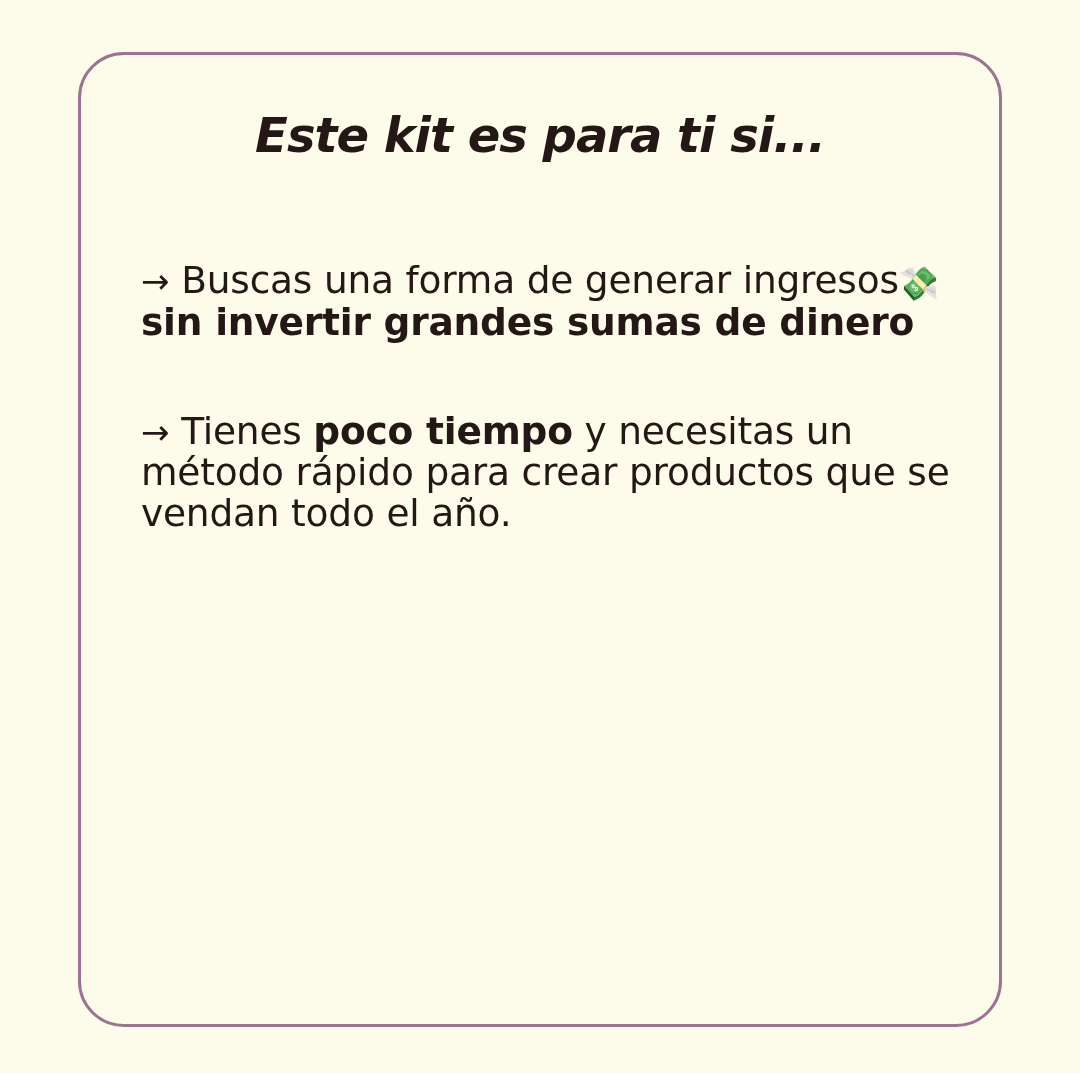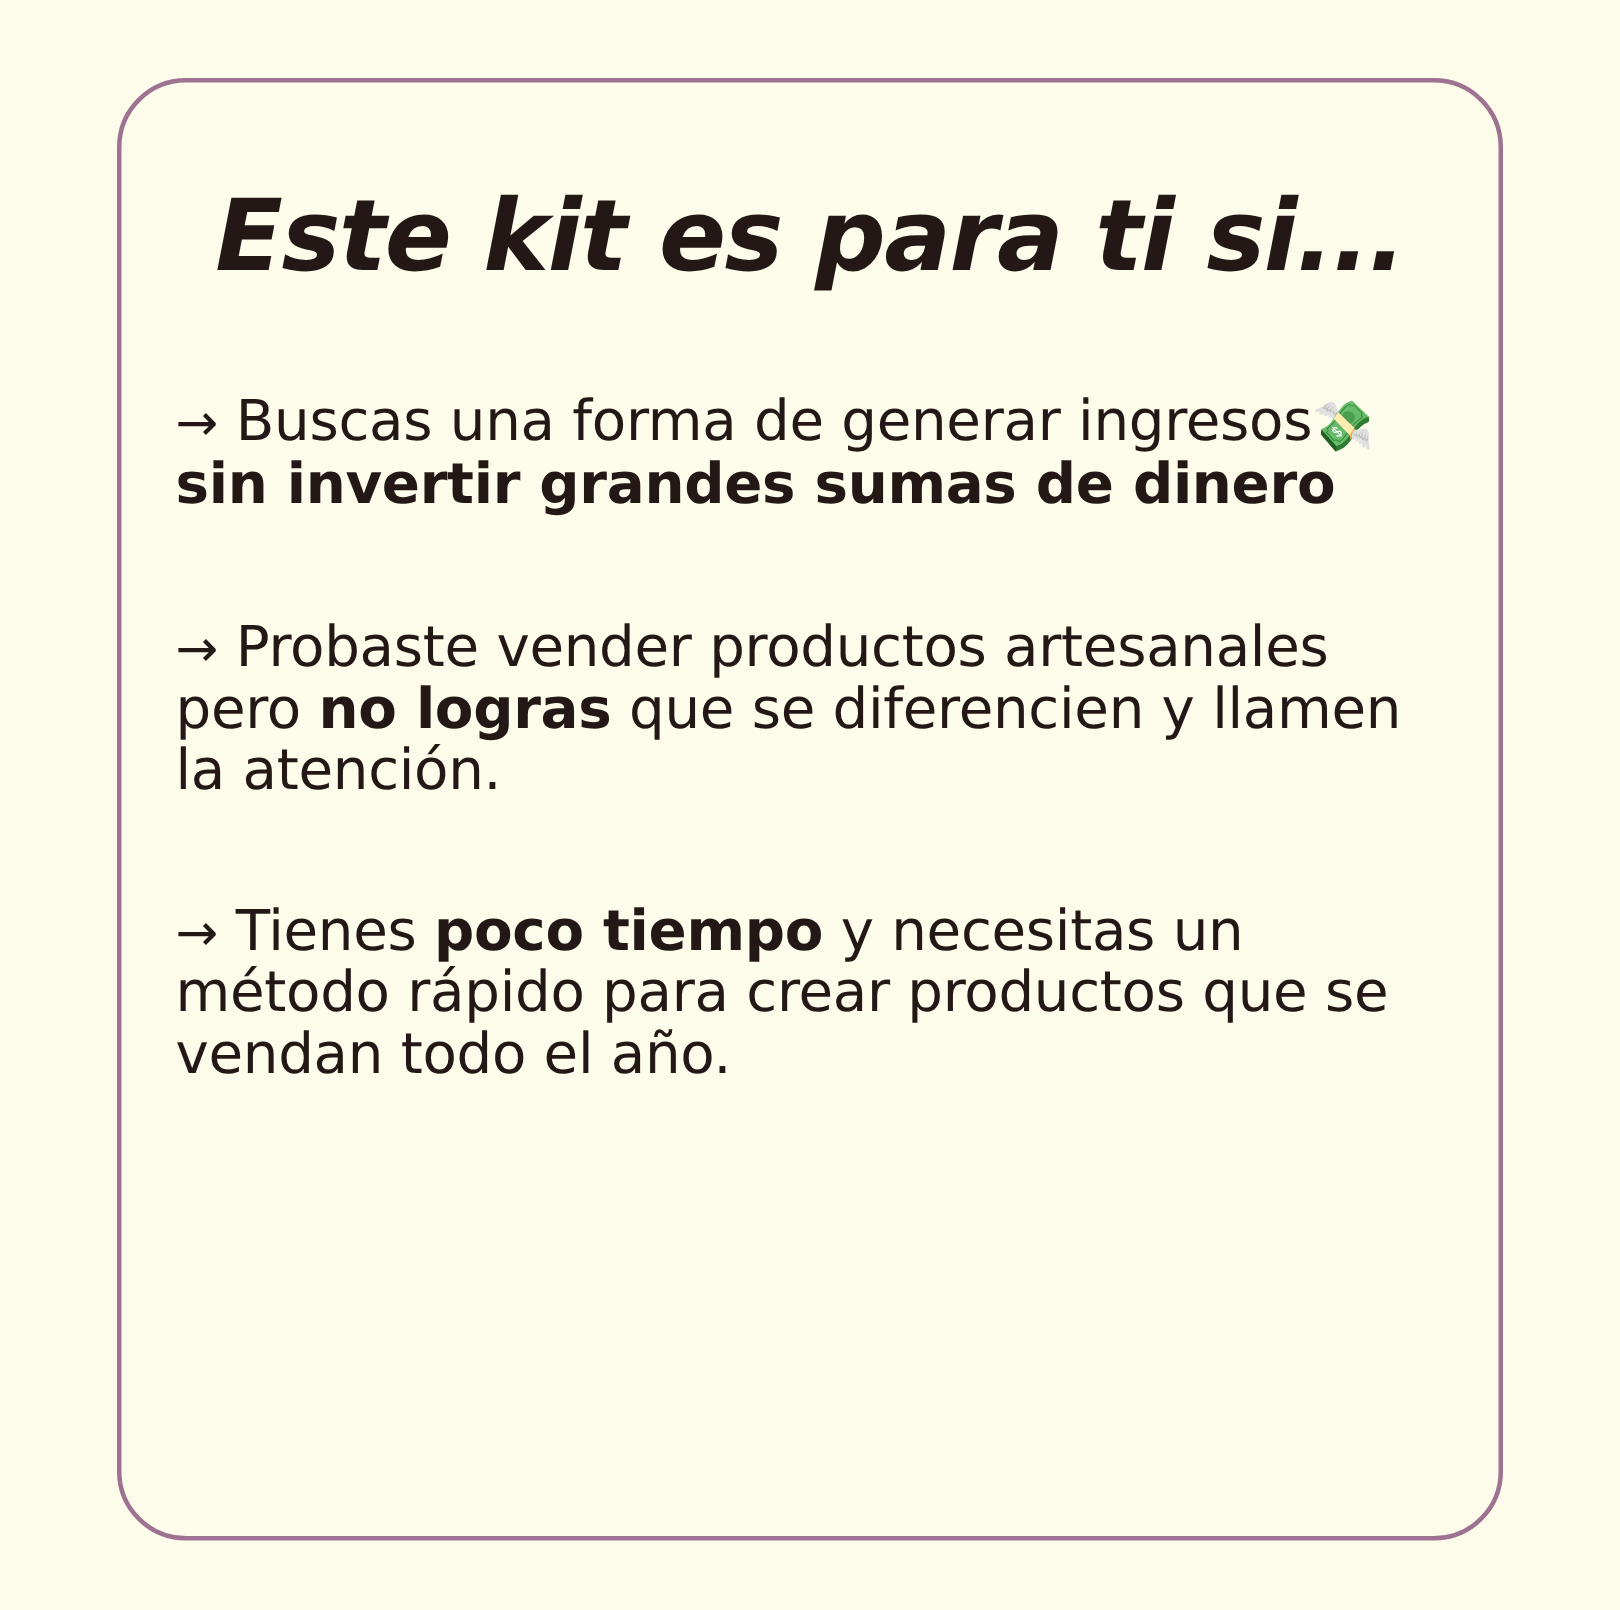--- a/index.html
+++ b/index.html
@@ -20,37 +20,37 @@
     top: 52px;
     width: 924px;
     height: 975px;
     box-sizing: border-box;
     border: 3px solid #9E7391;
     border-radius: 46px;
     background: #FDFBEA;
   }
 
   .title {
-    margin: 16px;
+    margin: 4px;
     padding-top: 48px;
     text-align: center;
     font-family: "DejaVu Sans", sans-serif;
-    font-size: 66px;
+    font-size: 48px;
     font-weight: bold;
     font-style: italic;
     letter-spacing: -1px;
     color: #231815;
   }
 
   .bullets {
     margin: 0;
     padding: 0;
     list-style: none;
     position: absolute;
-    left: 36px;
+    left: 60px;
     right: 22px;
     top: 205px;
   }
 
   .bullet {
     font-family: "DejaVu Sans", sans-serif;
     font-size: 37.5px;
     line-height: 1.09;
     color: #231815;
     letter-spacing: -0.2px;
@@ -82,23 +82,20 @@
 <div class="card">
 
   <h1 class="title">Este kit es para ti si...</h1>
 
   <ul class="bullets">
 
     <li class="bullet b1">
       <span class="arrow">→</span><span> Buscas una forma de generar ingresos</span><span class="emoji">💸</span><b> sin invertir grandes sumas de dinero</b><span></span>
     </li>
 
-    <li class="bullet b2">
-      <span class="arrow">→</span><span> Probaste vender productos artesanales pero </span><b>no logras</b><span> que se diferencien y llamen la atención.</span>
-    </li>
 
     <li class="bullet b3">
       <span class="arrow">→</span><span> Tienes </span><b>poco tiempo</b><span> y necesitas un método rápido para crear productos que se vendan todo el año.</span>
     </li>
 
 
   </ul>
 </div>
 
 </body></html>

